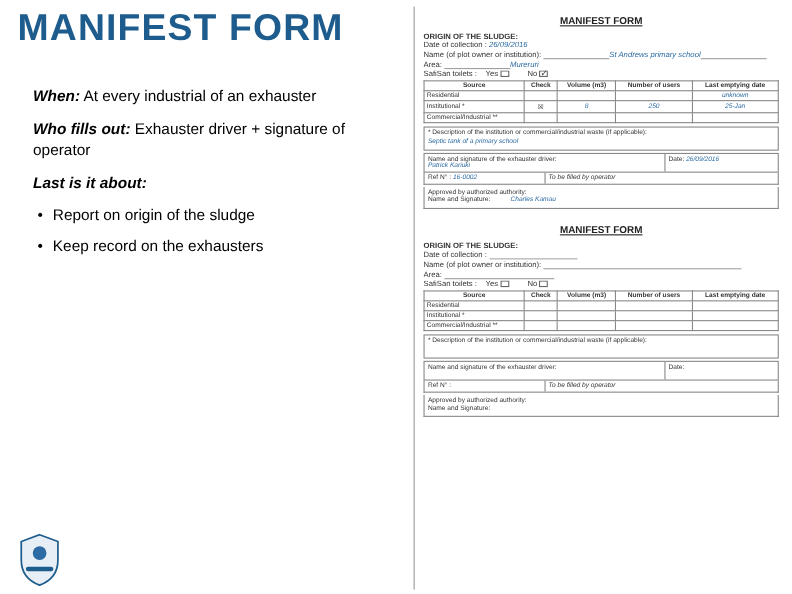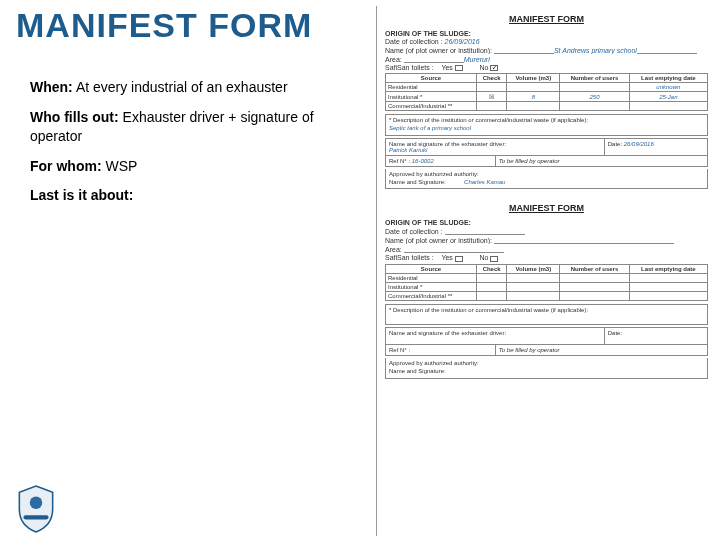--- a/index.html
+++ b/index.html
@@ -24,21 +24,21 @@
   .left-col {
     position: absolute;
     left: 30px;
     top: 78px;
     width: 310px;
     font-size: 14px;
     color: #000;
     line-height: 1.4;
   }
   .left-col p { margin-bottom: 10px; }
-  .left-col .lbl { font-weight: 700; }
+  .left-col .lbl { font-weight: 700; font-style: italic; }
   .left-col ul { list-style: none; padding-left: 4px; margin-top: 2px; }
   .left-col li { margin-bottom: 8px; padding-left: 14px; position: relative; }
   .left-col li::before { content: "•"; position: absolute; left: 0; }
   .logo {
     position: absolute;
     left: 14px;
     bottom: 6px;
     width: 44px;
     height: 50px;
   }
@@ -121,23 +121,24 @@
   }
 </style>
 </head>
 <body>
 
 <div class="title">MANIFEST FORM</div>
 
 <div class="left-col">
   <p><span class="lbl">When:</span><span> At every industrial of an exhauster</span></p>
   <p><span class="lbl">Who fills out:</span><span> Exhauster driver + signature of operator</span></p>
-  <p><span class="lbl">For whom:</span><span> WSP</span></p>
   <p><span class="lbl">Last is it about:</span></p>
   <ul>
+    <li>Report on origin of the sludge</li>
+    <li>Keep record on the exhausters</li>
   </ul>
 </div>
 
 <div class="logo">
   <svg viewBox="0 0 40 48">
     <path d="M20 2 L36 8 L36 24 Q36 40 20 46 Q4 40 4 24 L4 8 Z" fill="#e8eef5" stroke="#1d5c8c" stroke-width="1.5"></path>
     <circle cx="20" cy="18" r="6" fill="#2b6aa2"></circle>
     <rect x="8" y="30" width="24" height="4" rx="2" fill="#1d5c8c"></rect>
   </svg>
 </div>

